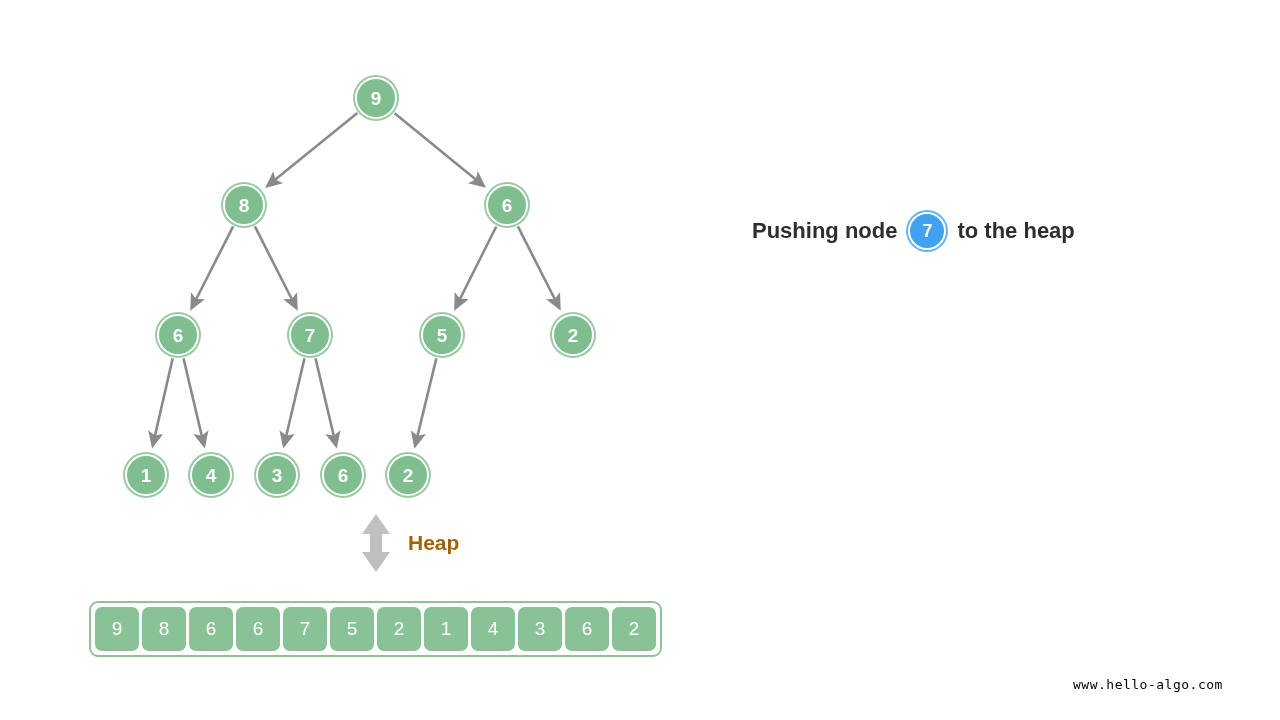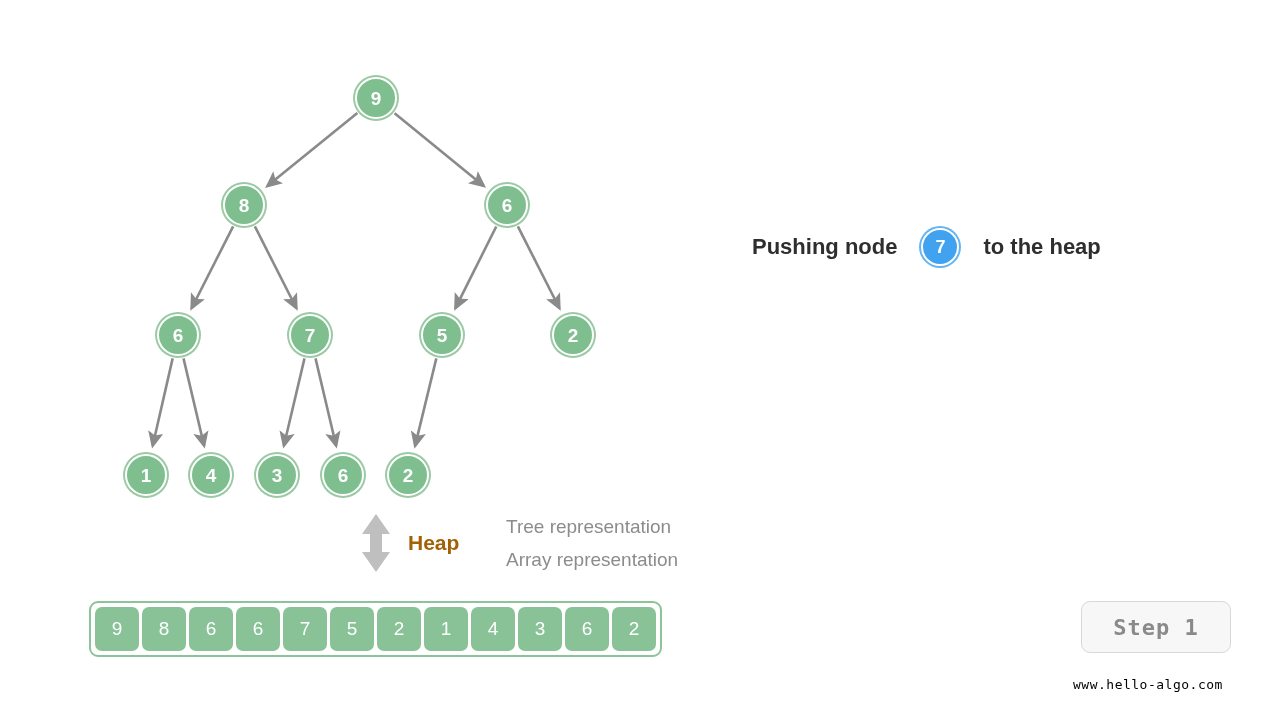--- a/index.html
+++ b/index.html
@@ -45,24 +45,24 @@
     align-items: center;
     justify-content: center;
     box-sizing: border-box;
     line-height: 1;
   }
 
   
   #caption {
     position: absolute;
     left: 752px;
-    top: 228px;
-    display: flex;
-    align-items: center;
-    gap: 24px;
+    top: 212px;
+    display: flex;
+    align-items: center;
+    gap: 11px;
     font-size: 22px;
     font-weight: 700;
     color: #2e2e2e;
     white-space: nowrap;
   }
   #caption .cap-node {
     width: 38px;
     height: 38px;
     border-radius: 50%;
     background: #41a2f0;
@@ -218,37 +218,32 @@
     <span>to the heap</span>
   </div>
 
   <div id="legend">
     <svg class="dbl-arrow" viewBox="0 0 40 62">
       <path d="M20 2 L34 22 L26 22 L26 40 L34 40 L20 60 L6 40 L14 40 L14 22 L6 22 Z" fill="#bfbfbf"></path>
     </svg>
     <span class="heap-word">Heap</span>
   </div>
 
-  <div id="rep-labels">
-    <div>Tree representation</div>
-    <div>Array representation</div>
-  </div>
 
   <div id="array-wrap">
       <div class="cell">9</div>
       <div class="cell">8</div>
       <div class="cell">6</div>
       <div class="cell">6</div>
       <div class="cell">7</div>
       <div class="cell">5</div>
       <div class="cell">2</div>
       <div class="cell">1</div>
       <div class="cell">4</div>
       <div class="cell">3</div>
       <div class="cell">6</div>
       <div class="cell">2</div>
     </div>
 
-  <div id="step-box">Step 1</div>
 
   <div id="watermark">www.hello-algo.com</div>
 
 </div>
 
 </body></html>

